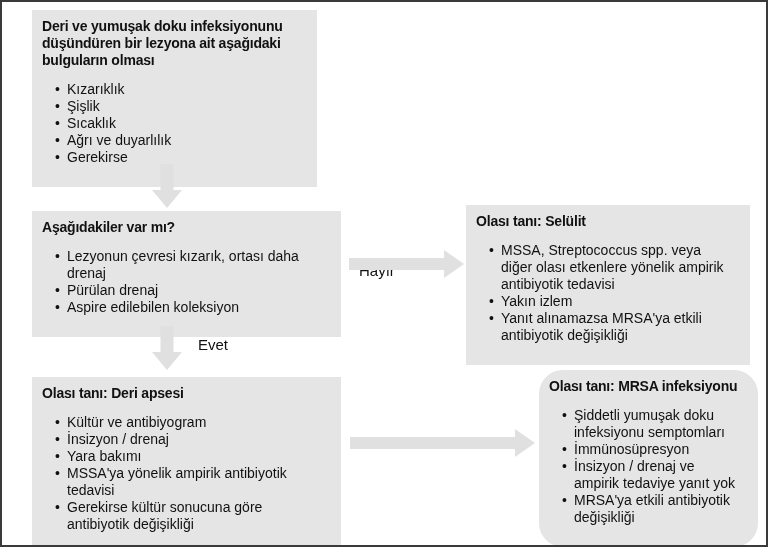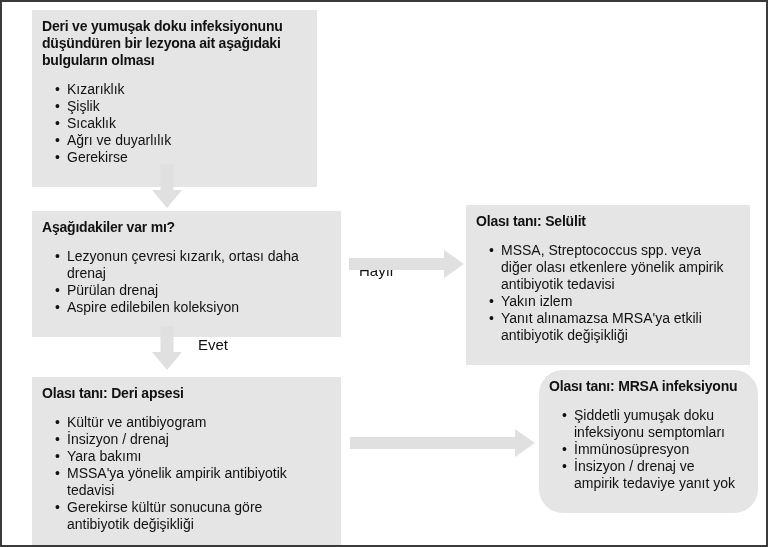--- a/index.html
+++ b/index.html
@@ -142,16 +142,17 @@
       <polygon points="165,1 185,15 165,29" fill="currentColor"></polygon>
     </svg>
   </div>
 
   <div class="box" id="box-mrsa">
     <div class="box-title">Olası tanı: MRSA infeksiyonu</div>
     <ul class="box-list">
         <li><span>Şiddetli yumuşak doku infeksiyonu semptomları</span></li>
         <li><span>İmmünosüpresyon</span></li>
         <li><span>İnsizyon / drenaj ve ampirik tedaviye yanıt yok</span></li>
+        <li><span>MRSA'ya etkili antibiyotik değişikliği</span></li>
       </ul>
   </div>
 
 </div>
 
 </body></html>

